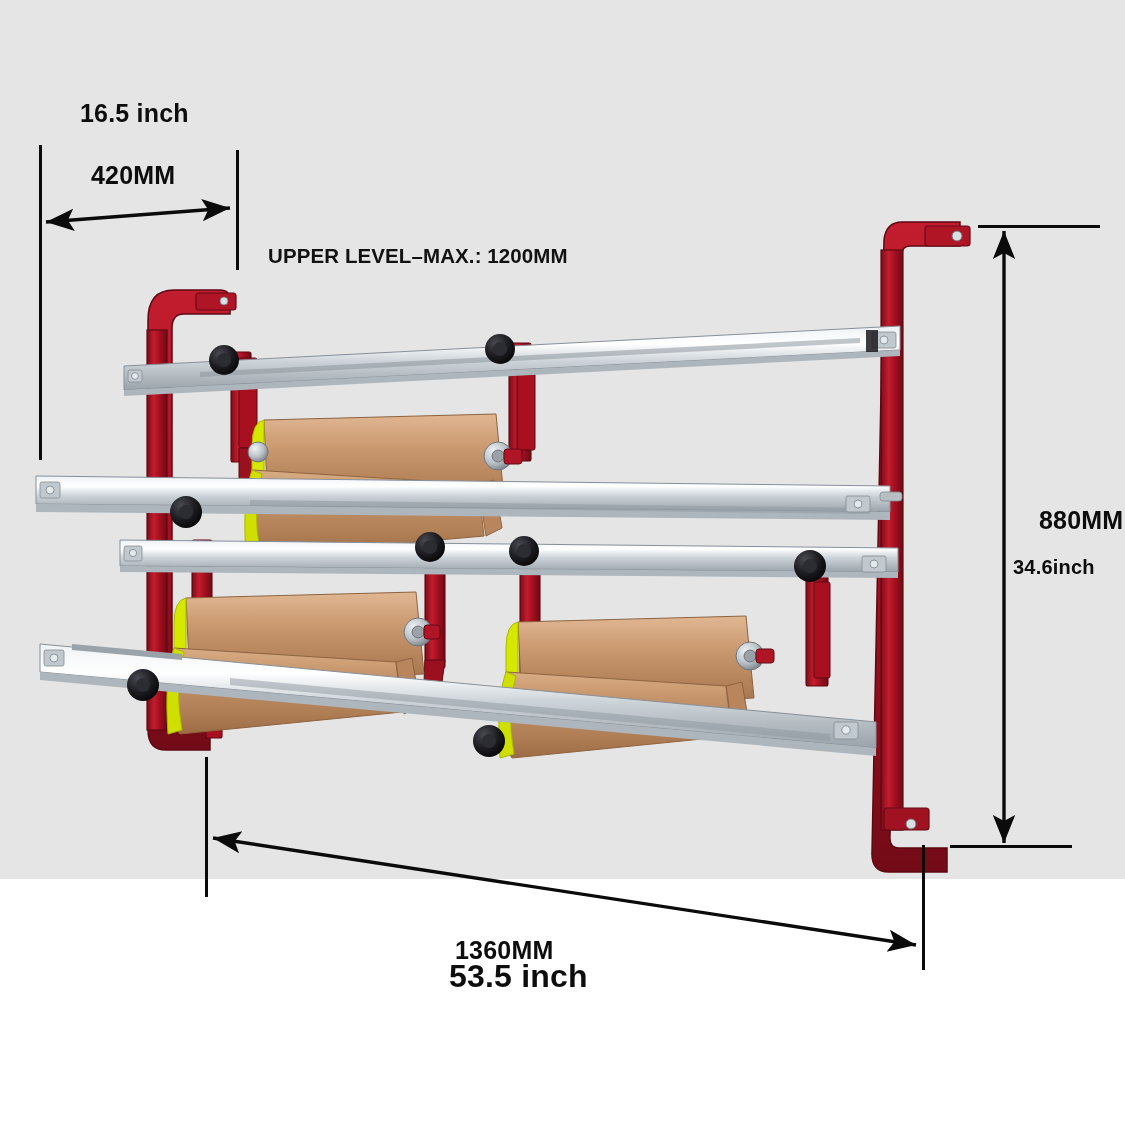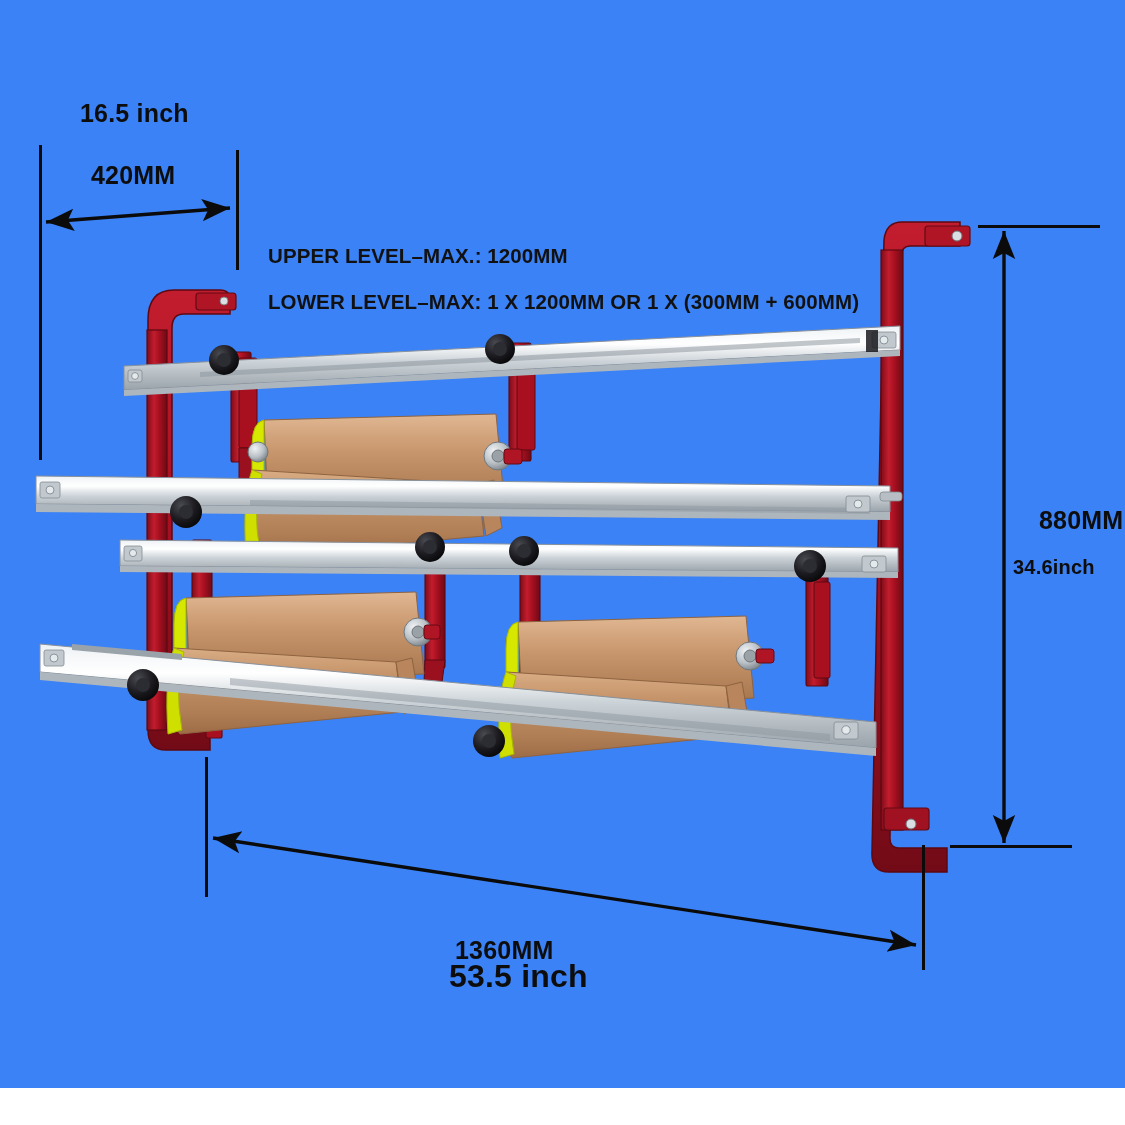--- a/index.html
+++ b/index.html
@@ -3,21 +3,21 @@
 <meta charset="utf-8">
 <title>Paper Roll Rack Dimension Diagram</title>
 <style>
   html,body{margin:0;padding:0;}
   body{
     width:1125px;height:1125px;
     background:#ffffff;
     font-family:"Liberation Sans", sans-serif;
     overflow:hidden;
   }
-  #stage{position:relative;width:1125px;height:1088px;background:#3b82f6;}
+  #stage{position:relative;width:1125px;height:879px;background:#e5e5e5;}
 
   
   .dim-label{
     position:absolute;
     font-family:"Liberation Sans", sans-serif;
     font-weight:bold;
     color:#0d0d0d;
     white-space:nowrap;
     letter-spacing:0.2px;
   }
@@ -278,15 +278,14 @@
   </svg>
 
   <div class="dim-label" id="label-16-5-inch">16.5 inch</div>
   <div class="dim-label" id="label-420mm">420MM</div>
   <div class="dim-label" id="label-880mm">880MM</div>
   <div class="dim-label" id="label-34-6inch">34.6inch</div>
   <div class="dim-label" id="label-1360mm">1360MM</div>
   <div class="dim-label" id="label-53-5inch">53.5 inch</div>
 
   <div class="spec-line" id="spec-upper">UPPER LEVEL–MAX.: 1200MM</div>
-  <div class="spec-line" id="spec-lower">LOWER LEVEL–MAX: 1 X 1200MM OR 1 X (300MM + 600MM)</div>
 
 </div>
 
 </body></html>

